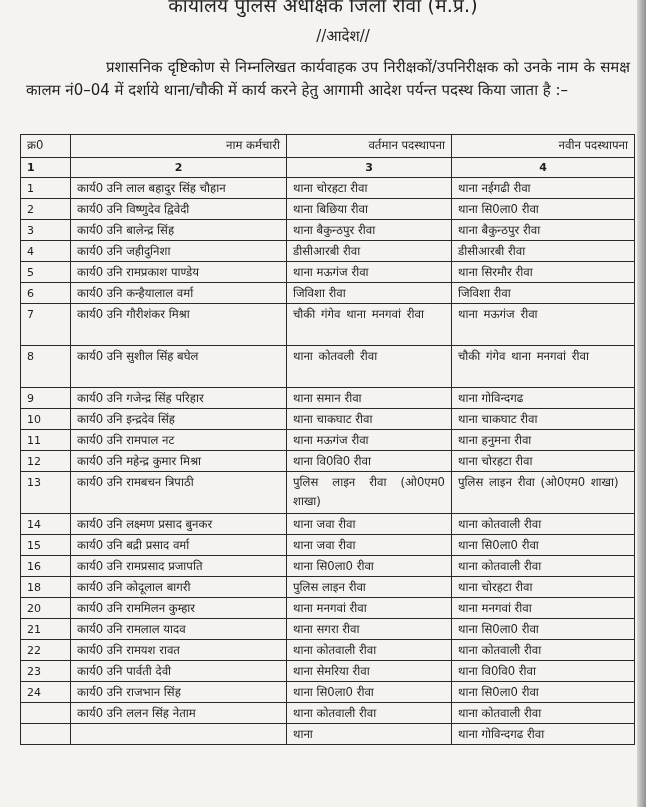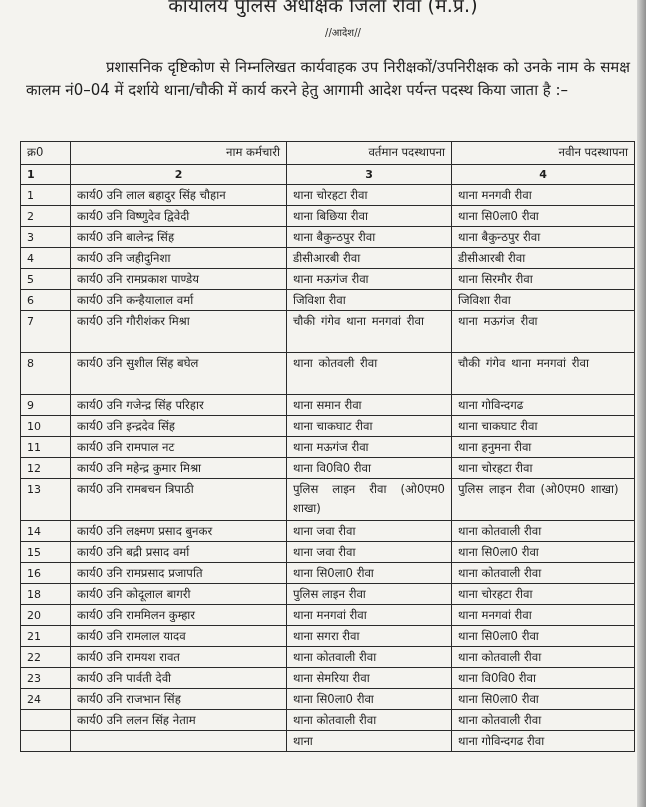--- a/index.html
+++ b/index.html
@@ -13,29 +13,29 @@
   .right-strip {
     position: absolute; top: 0; right: 0; width: 9px; height: 807px;
     background: linear-gradient(to right, #d6d6d4, #8f8f8f);
   }
   .office-title {
     position: absolute; top: -8px; left: 0; width: 646px;
     text-align: center; font-size: 19px; letter-spacing: 0.2px;
   }
   .order-title {
     position: absolute; top: 25px; left: 0; width: 646px;
-    text-align: center; font-size: 10px; padding-left: 40px; box-sizing: border-box;
+    text-align: center; font-size: 15px; padding-left: 40px; box-sizing: border-box;
   }
   .intro {
     position: absolute; top: 56px; left: 26px; width: 604px;
     font-size: 15px; line-height: 23px; text-align: justify;
   }
   .intro .indent { display: inline-block; width: 80px; }
   table {
-    position: absolute; top: 141px; left: 20px; width: 614px;
+    position: absolute; top: 134px; left: 20px; width: 614px;
     border-collapse: collapse; table-layout: fixed;
     font-size: 11.6px;
   }
   col.c1 { width: 50px; }
   col.c2 { width: 216px; }
   col.c3 { width: 165px; }
   col.c4 { width: 183px; }
   td, th {
     border: 1px solid #2a2a2a;
     padding: 1px 6px 0 6px;
@@ -83,21 +83,21 @@
       <td>2</td>
       <td>3</td>
       <td>4</td>
     </tr>
   </thead>
   <tbody id="tbody">
       <tr>
         <td class="sr">1</td>
         <td>कार्य0 उनि लाल बहादुर सिंह चौहान</td>
         <td>थाना चोरहटा रीवा</td>
-        <td>थाना मनगवी रीवा</td>
+        <td>थाना नईगढी रीवा</td>
       </tr>
       <tr>
         <td class="sr">2</td>
         <td>कार्य0 उनि विष्णुदेव द्विवेदी</td>
         <td>थाना बिछिया रीवा</td>
         <td>थाना सि0ला0 रीवा</td>
       </tr>
       <tr>
         <td class="sr">3</td>
         <td>कार्य0 उनि बालेन्द्र सिंह</td>

